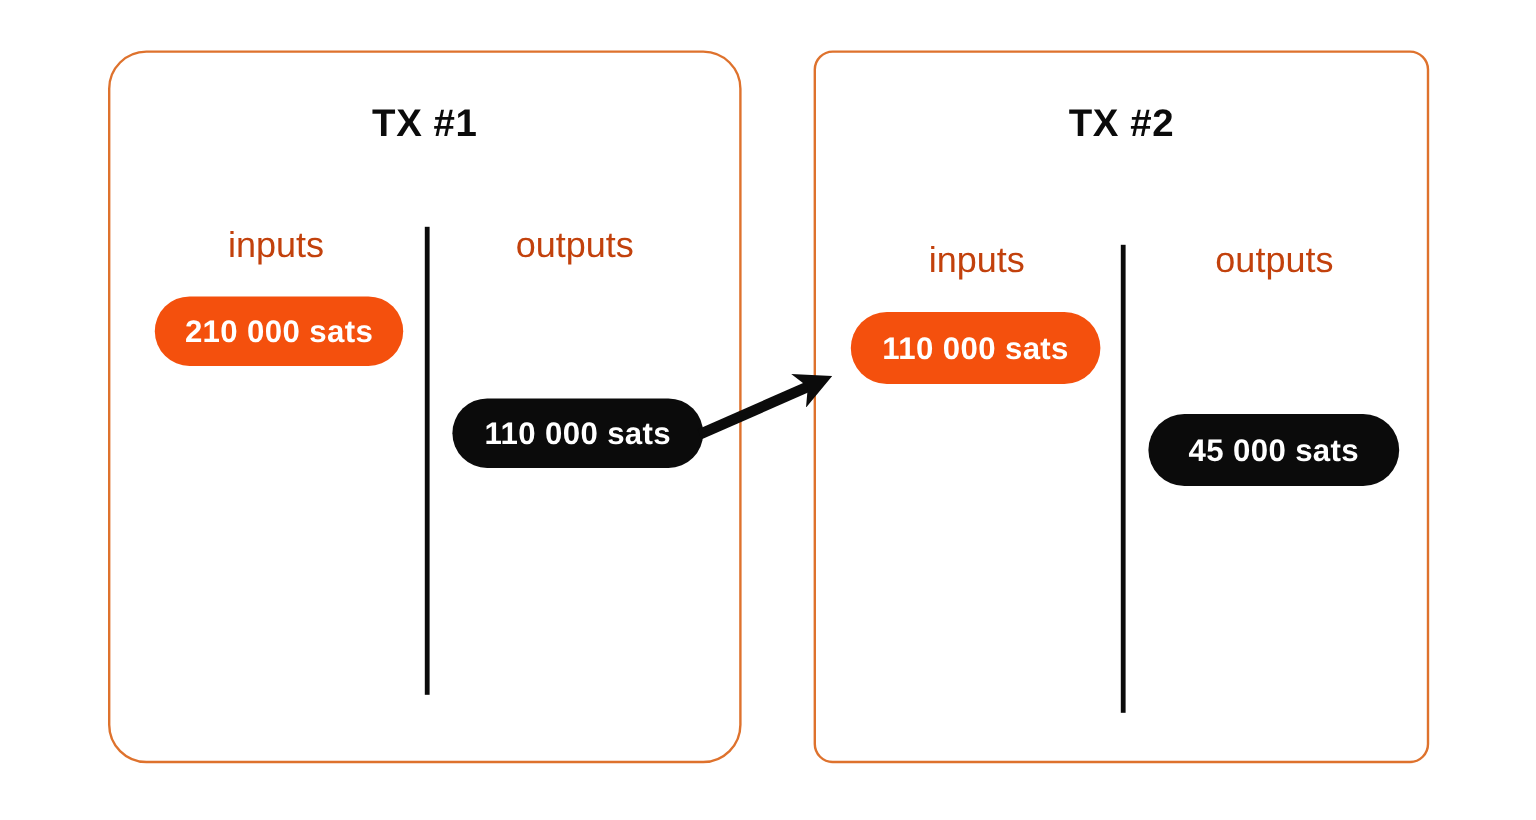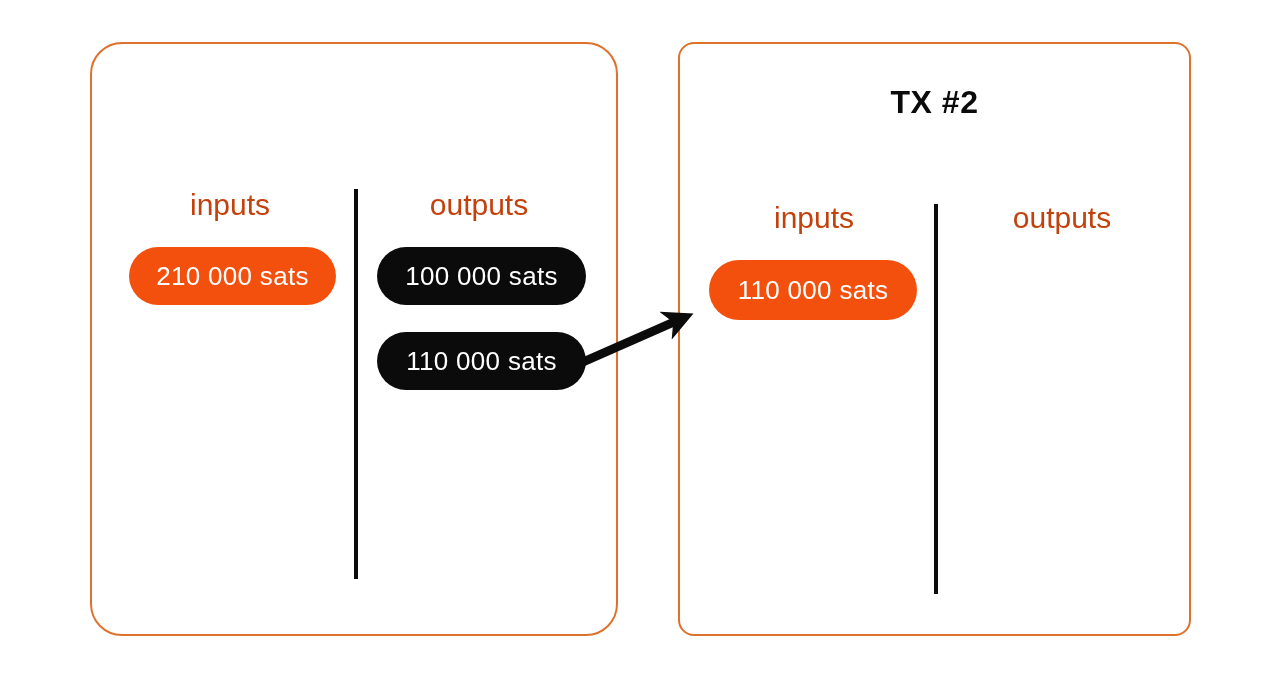--- a/index.html
+++ b/index.html
@@ -53,21 +53,21 @@
     background: #0b0b0b;
   }
   .pill {
     position: absolute;
     display: flex;
     align-items: center;
     justify-content: center;
     border-radius: 30px;
     color: #ffffff;
     font-size: 26px;
-    font-weight: 400;
+    font-weight: 700;
     letter-spacing: 0.3px;
     white-space: nowrap;
   }
   .pill.orange { background: #F4500D; }
   .pill.black  { background: #0b0b0b; }
 
   
   .tx1 .label-inputs  { left: 138px; top: 143px; }
   .tx1 .label-outputs { left: 387px; top: 143px; }
   .tx1 .divider       { left: 262px; top: 145px; height: 390px; }
@@ -89,34 +89,35 @@
     top: 0;
     width: 1280px;
     height: 683px;
     pointer-events: none;
   }
 </style>
 </head>
 <body>
 
 <div class="tx-card tx1">
+  <div class="tx-title">TX #1</div>
   <div class="col-label label-inputs">inputs</div>
   <div class="col-label label-outputs">outputs</div>
   <div class="divider"></div>
   <div class="pill orange pill-in-0">210 000 sats</div>
-  <div class="pill black pill-out-0">100 000 sats</div>
   <div class="pill black pill-out-1">110 000 sats</div>
 </div>
 
 <div class="tx-card tx2">
   <div class="tx-title">TX #2</div>
   <div class="col-label label-inputs">inputs</div>
   <div class="col-label label-outputs">outputs</div>
   <div class="divider"></div>
   <div class="pill orange pill-in-0">110 000 sats</div>
+  <div class="pill black pill-out-1">45 000 sats</div>
 </div>
 
 <svg class="arrow-overlay" width="1280" height="683" viewBox="0 0 1280 683" xmlns="http://www.w3.org/2000/svg">
   <defs>
     <marker id="ah" viewBox="0 0 4 4" markerWidth="3.4" markerHeight="3.4" refX="2.5" refY="2" orient="auto" markerUnits="strokeWidth">
       <path d="M0,0 L4,2 L0,4 L1.1,2 Z" fill="#0b0b0b"></path>
     </marker>
   </defs>
   <path d="M583,362 L683,318" stroke="#0b0b0b" stroke-width="9" fill="none" marker-end="url(#ah)"></path>
 </svg>

